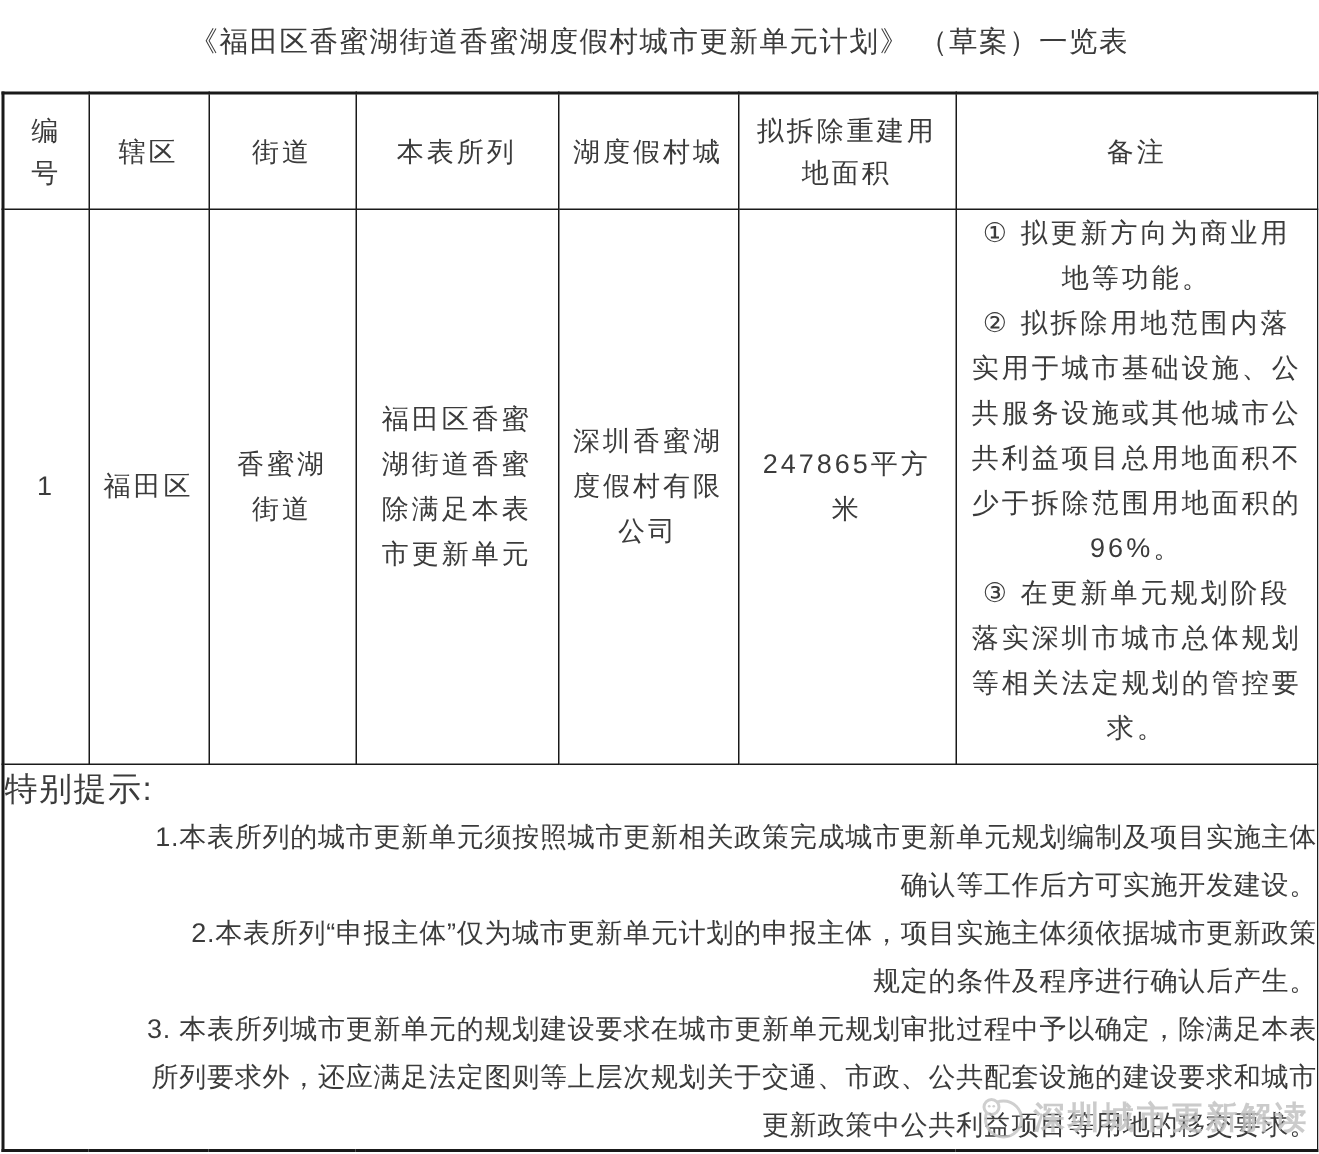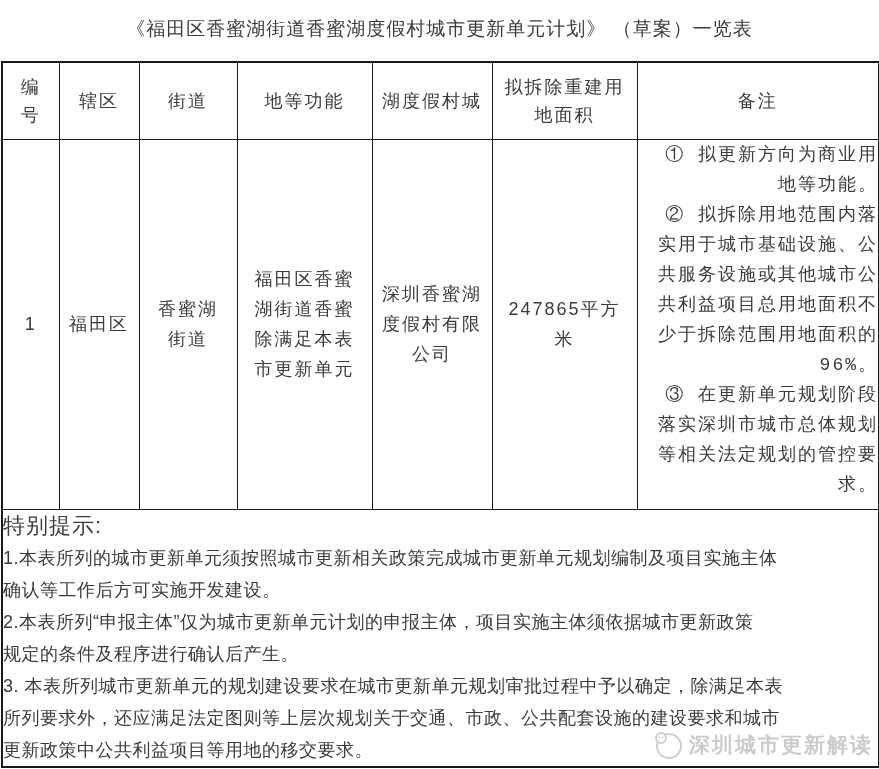--- a/index.html
+++ b/index.html
@@ -51,24 +51,23 @@
     white-space: pre-line;
   }
   .dcell {
     text-align: center;
     vertical-align: middle;
     line-height: 30px;
     letter-spacing: 2px;
     white-space: pre-line;
   }
   td.remarks-cell {
-    text-align: right;
+    text-align: center;
     vertical-align: top;
     padding: 7px 8px 4px 10px;
-    font-family: Liberation Mono, monospace;
   }
   .remark-para {
     margin: 0;
     line-height: 30px;
     letter-spacing: 2px;
     white-space: pre-line;
   }
   td.notes-cell {
     text-align: left;
     vertical-align: top;
@@ -80,20 +79,21 @@
     font-size: 22px;
     line-height: 32px;
     letter-spacing: 1px;
   }
   .note-item {
     margin: 0;
     font-size: 18px;
     line-height: 32px;
     letter-spacing: 0.5px;
     white-space: pre-line;
+    text-align: right;
   }
   .watermark {
     position: absolute;
     right: 6px;
     bottom: 8px;
     display: flex;
     align-items: center;
     gap: 5px;
     opacity: 0.85;
     pointer-events: none;
@@ -124,21 +124,21 @@
       <col style="width:145px">
       <col style="width:242px">
     </colgroup>
 
     <tbody>
         <tr class="header-row">
       <th class="hcell">编
 号</th>
       <th class="hcell">辖区</th>
       <th class="hcell">街道</th>
-      <th class="hcell">地等功能</th>
+      <th class="hcell">本表所列</th>
       <th class="hcell">湖度假村城</th>
       <th class="hcell">拟拆除重建用
 地面积</th>
       <th class="hcell">备注</th>
     </tr>
 
     <tr class="data-row">
       <td class="dcell">1</td>
       <td class="dcell">福田区</td>
       <td class="dcell">香蜜湖

